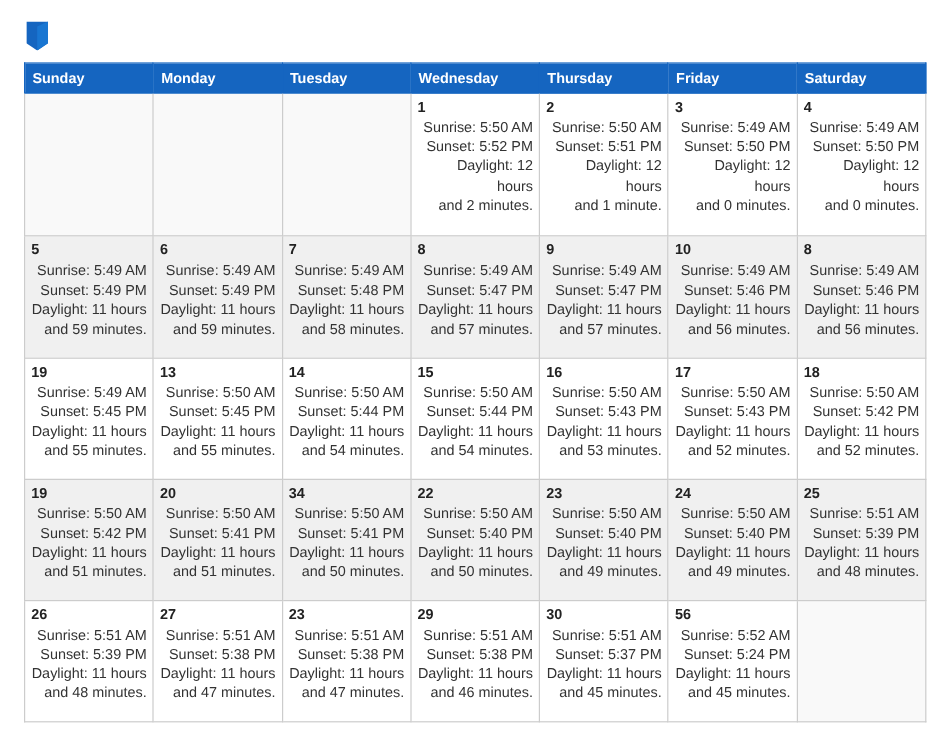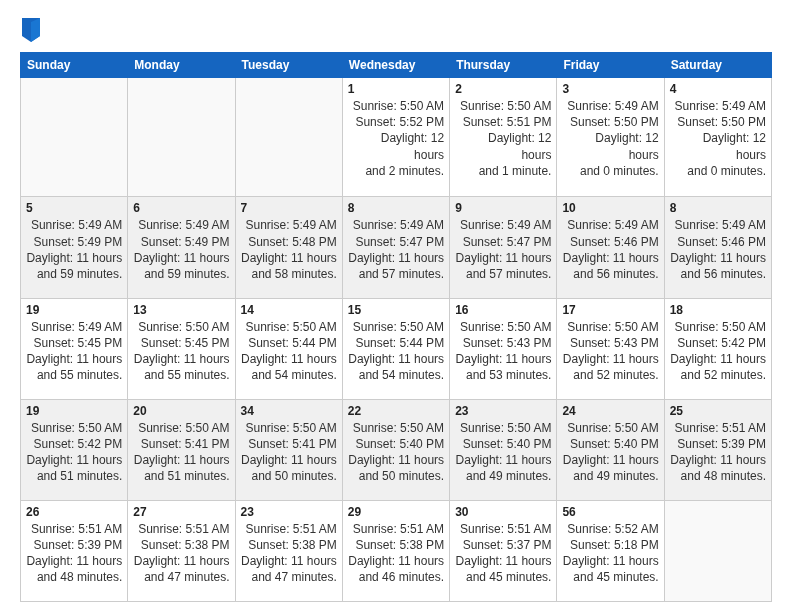--- a/index.html
+++ b/index.html
@@ -351,21 +351,21 @@
           <td>
             <span class="day-num">30</span>
             <div class="cell-text" style="white-space: pre-line;">Sunrise: 5:51 AM
 Sunset: 5:37 PM
 Daylight: 11 hours
 and 45 minutes.</div>
           </td>
           <td>
             <span class="day-num">56</span>
             <div class="cell-text" style="white-space: pre-line;">Sunrise: 5:52 AM
-Sunset: 5:18 PM
+Sunset: 5:24 PM
 Daylight: 11 hours
 and 45 minutes.</div>
           </td>
           <td class="cell-empty"></td>
         </tr>
       </tbody>
   </table>
 </div>
 
 </body></html>

